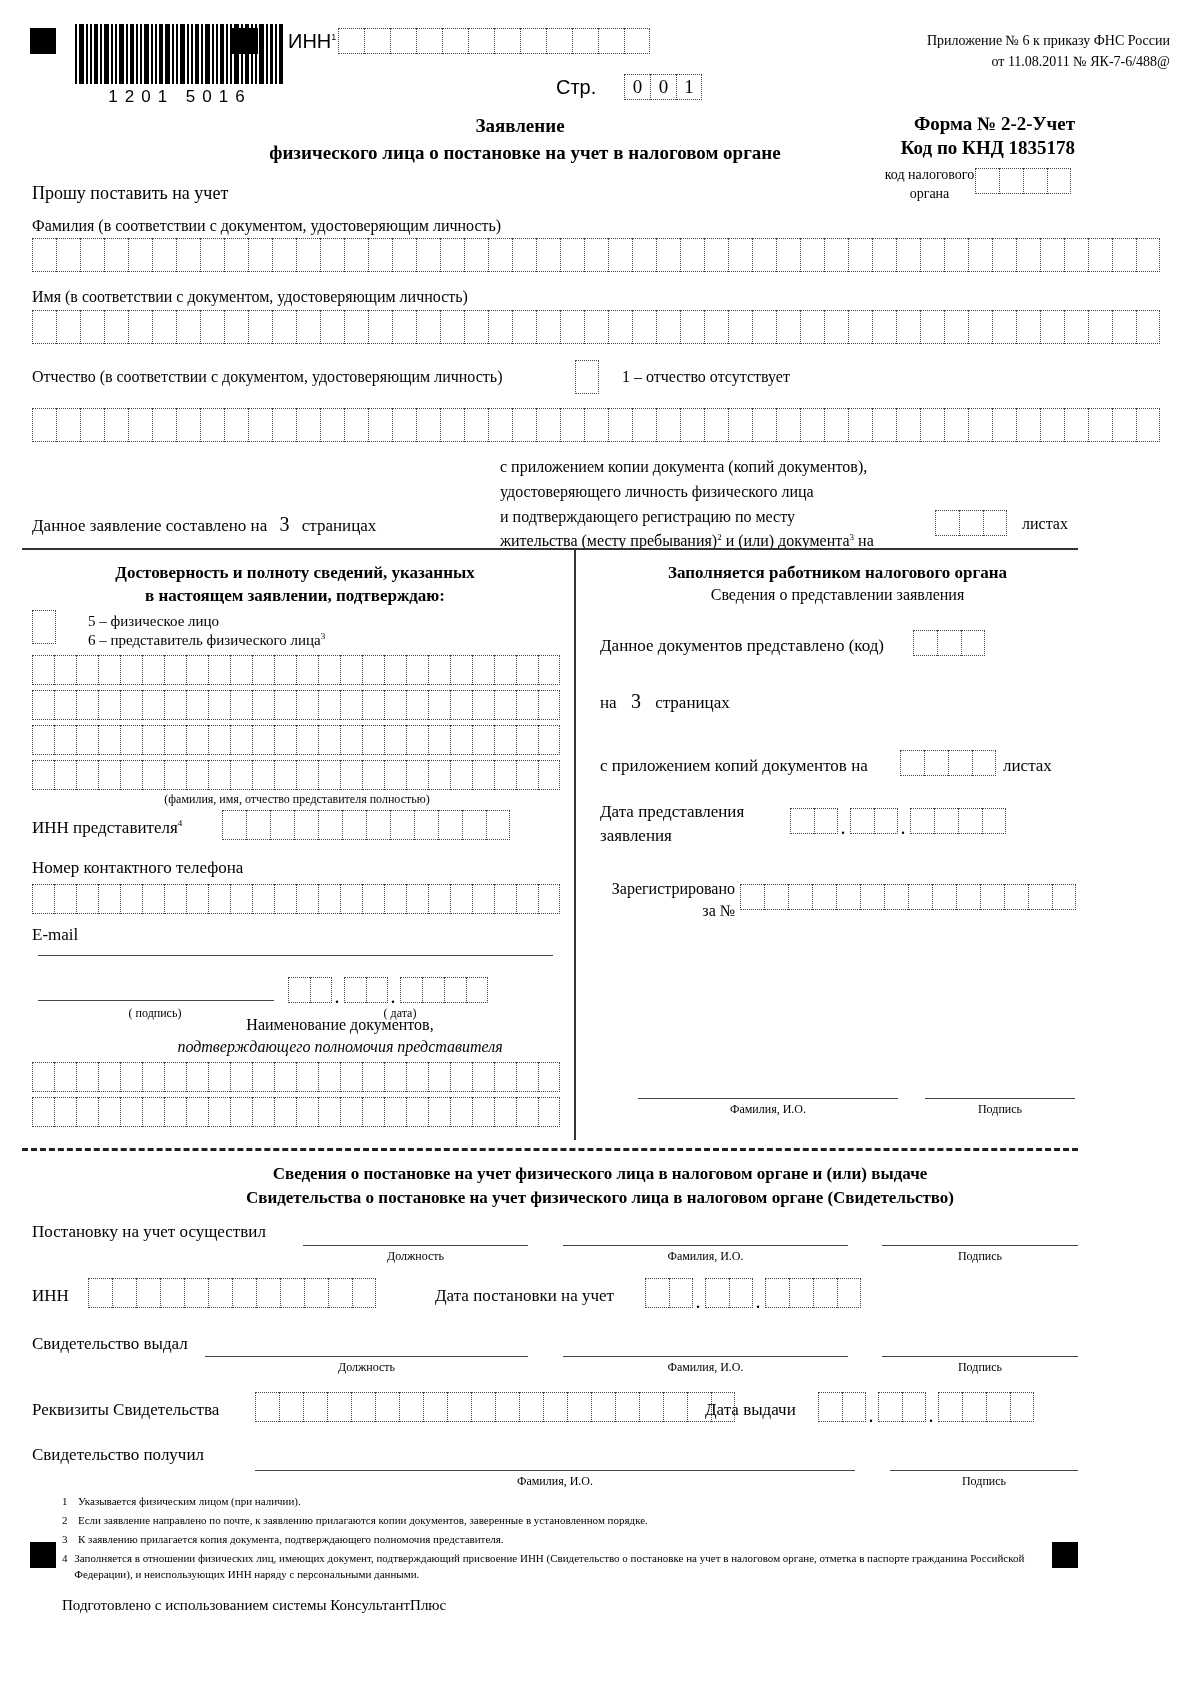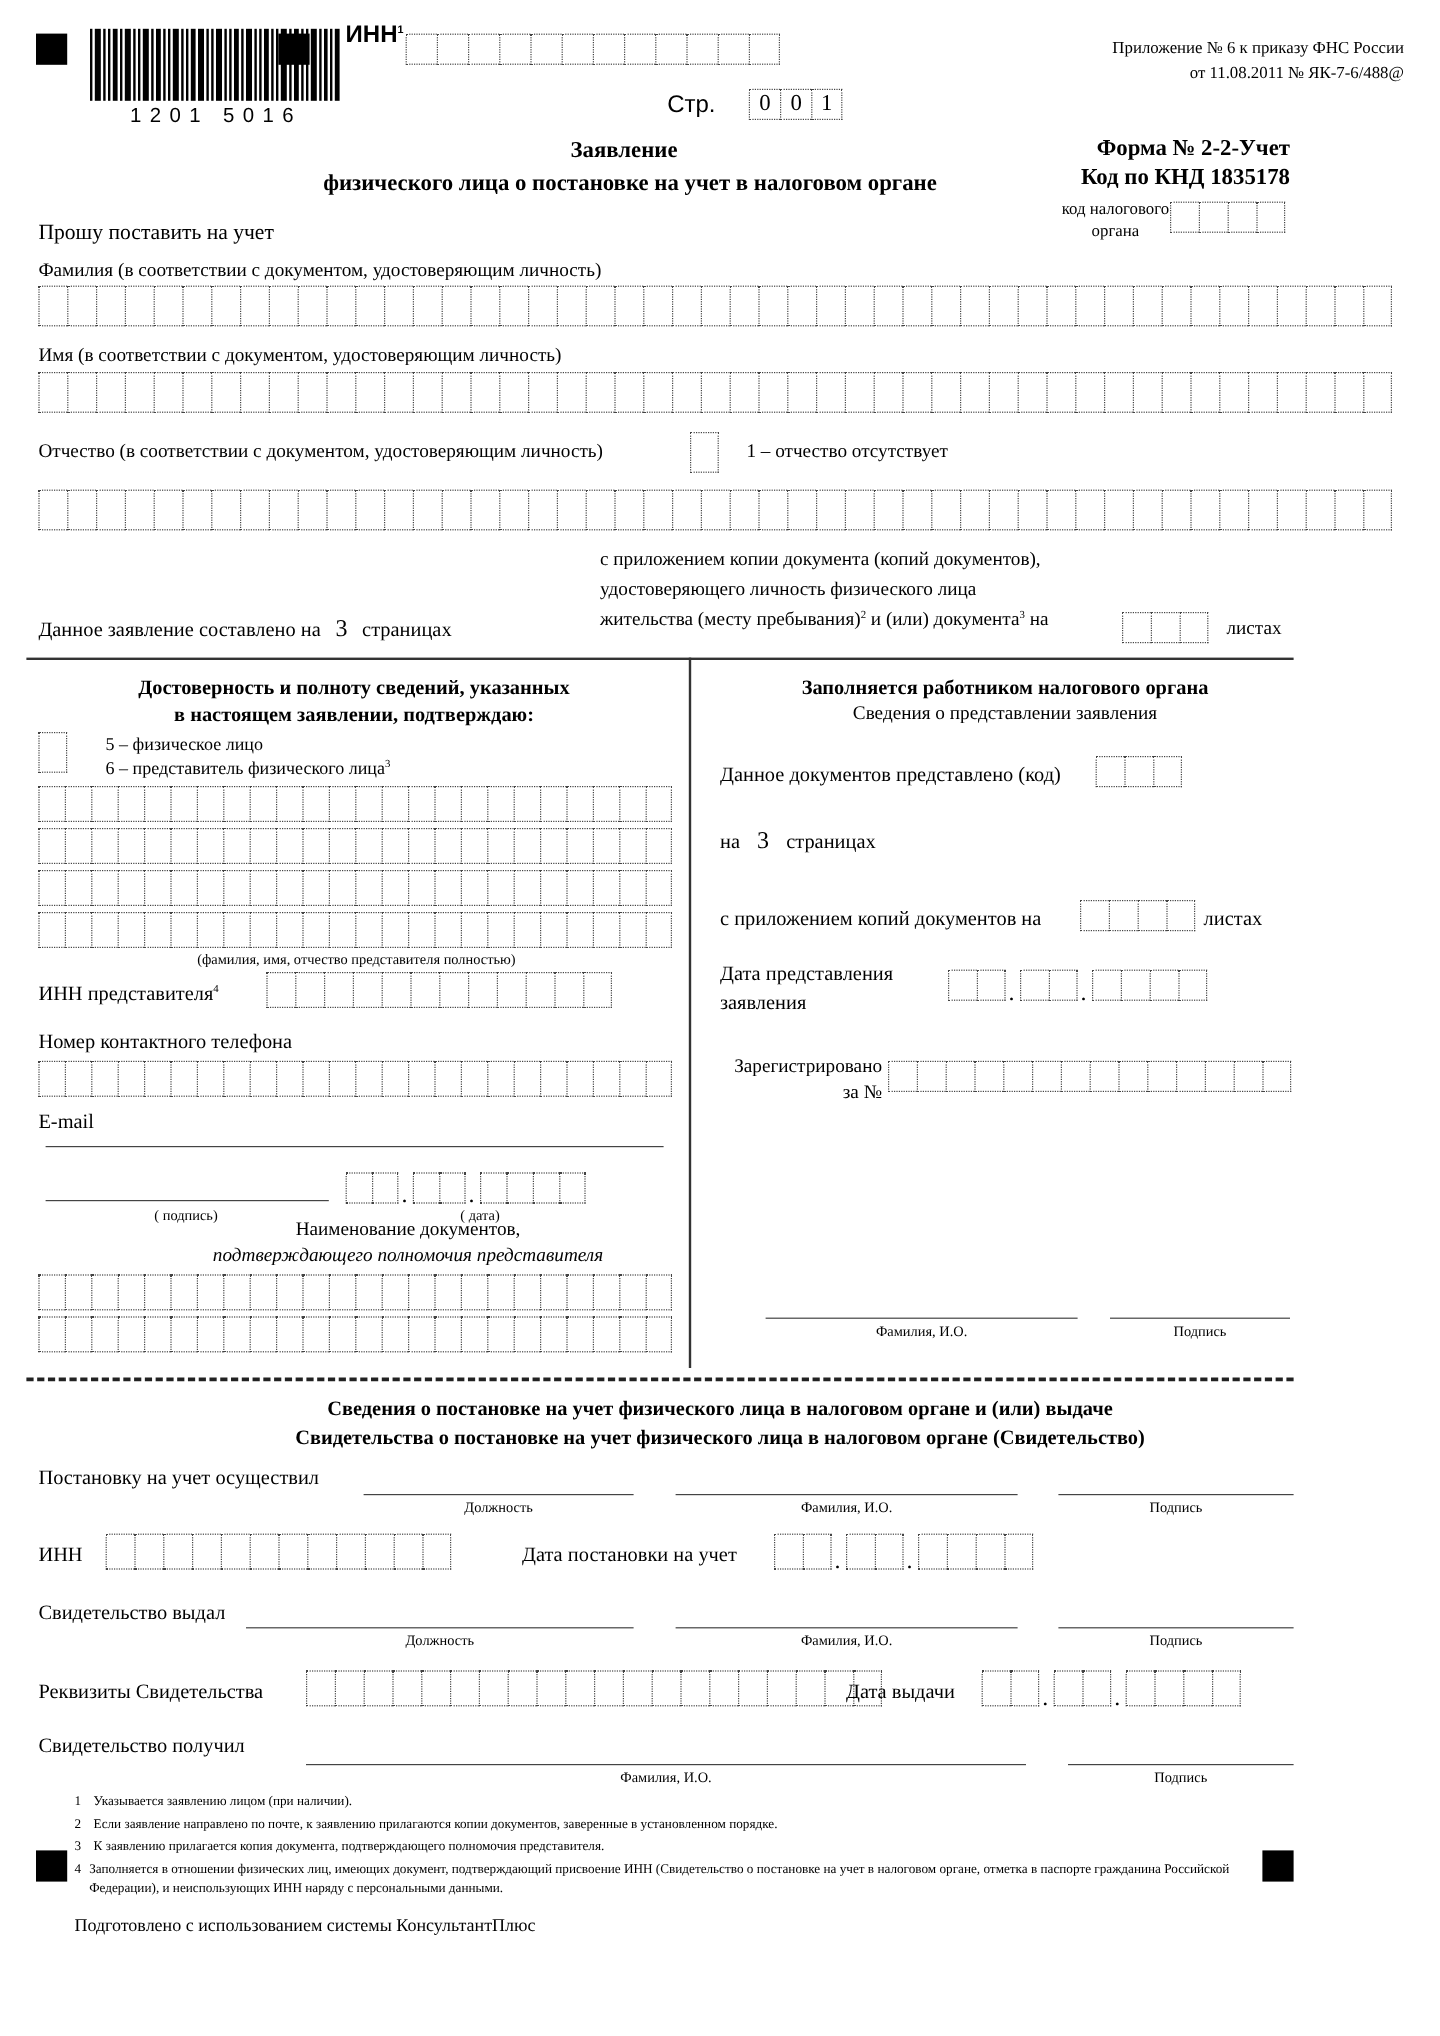--- a/index.html
+++ b/index.html
@@ -120,21 +120,21 @@
         <i style="width: 2px;"></i>
         <i style="width: 5px;"></i>
         <i style="width: 2px;"></i>
         <i style="width: 3px;"></i>
         <i style="width: 2px;"></i>
         <i style="width: 4px;"></i>
       </div>
     <div class="bc-num" style="margin-top:3px;">1201 5016</div>
   </div>
 
-  <div class="abs t20" style="left:288px; top:18px; font-family:'Liberation Sans',sans-serif;font-weight:bold;">
+  <div class="abs t20" style="left:288px; top:30px; font-family:'Liberation Sans',sans-serif;">
     <span>ИНН</span><span class="sup">1</span>
   </div>
   <div class="abs cells w26" style="left:338px; top:28px;">
     <div class="cell"></div>
       <div class="cell"></div>
       <div class="cell"></div>
       <div class="cell"></div>
       <div class="cell"></div>
       <div class="cell"></div>
     <div class="cell"></div>
@@ -335,20 +335,21 @@
 
   <div class="abs t17" style="left:32px; top:513px;">
     <span>Данное заявление составлено на</span>
     <span class="t20" style="margin:0 8px;">3</span>
     <span>страницах</span>
   </div>
 
   <div class="abs t16" style="left:500px; top:455px; line-height:1.55; width:480px;">
     <div>с приложением копии документа (копий документов),</div>
     <div>удостоверяющего личность физического лица</div>
+    <div>и  подтверждающего регистрацию по месту</div>
     <div>
       <span>жительства (месту пребывания)</span><span class="sup">2</span><span> и (или) документа</span><span class="sup">3</span><span> на</span>
     </div>
   </div>
   <div class="abs cells w24" style="left:935px; top:510px;">
     <div class="cell"></div>
       <div class="cell"></div>
       <div class="cell"></div>
   </div>
   <div class="abs t16" style="left:1022px; top:515px;">листах</div>
@@ -770,21 +771,21 @@
 
   <div class="abs t17" style="left:32px; top:1445px;">Свидетельство получил</div>
   <div class="abs rule1" style="left:255px; top:1470px; width:600px;"></div>
   <div class="abs cap" style="left:255px; top:1474px; width:600px;">Фамилия, И.О.</div>
   <div class="abs rule1" style="left:890px; top:1470px; width:188px;"></div>
   <div class="abs cap" style="left:890px; top:1474px; width:188px;">Подпись</div>
 
   <div class="abs fn" style="left:62px; top:1494px; width:1010px;">
     <div style="display:flex;">
       <span class="num">1</span>
-      <span>Указывается заявлению лицом (при наличии).</span>
+      <span>Указывается физическим лицом (при наличии).</span>
     </div>
     <div style="display:flex; margin-top:3px;">
       <span class="num">2</span>
       <span>Если заявление направлено по почте, к заявлению прилагаются копии документов, заверенные в установленном порядке.</span>
     </div>
     <div style="display:flex; margin-top:3px;">
       <span class="num">3</span>
       <span>К заявлению прилагается копия документа, подтверждающего полномочия представителя.</span>
     </div>
     <div style="display:flex; margin-top:3px;">

